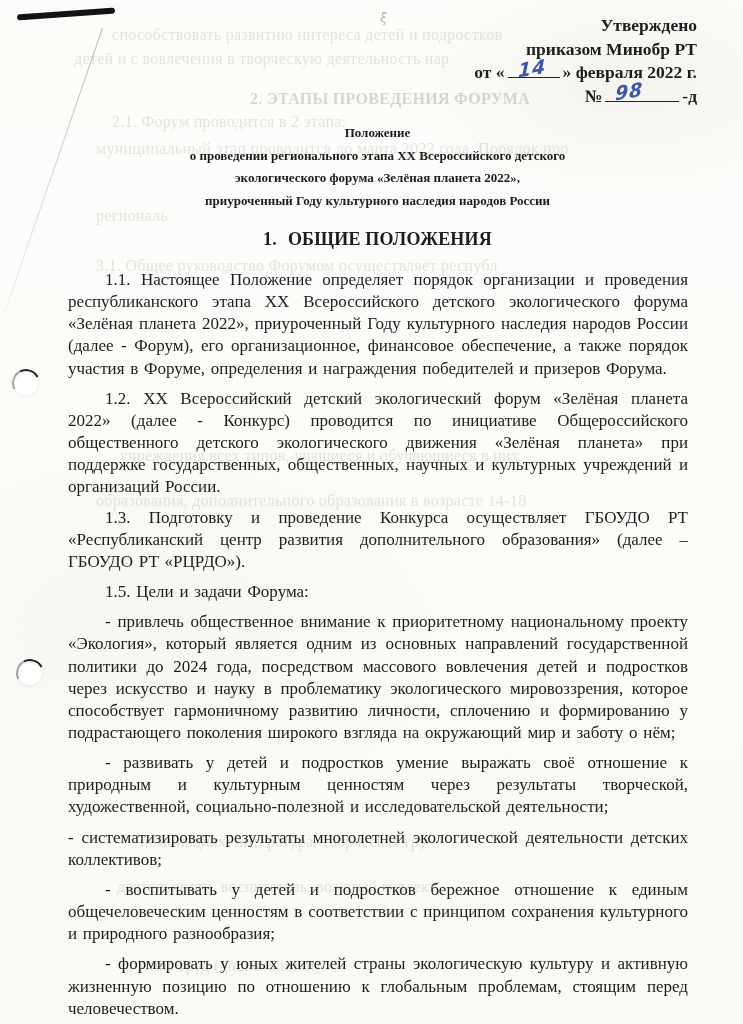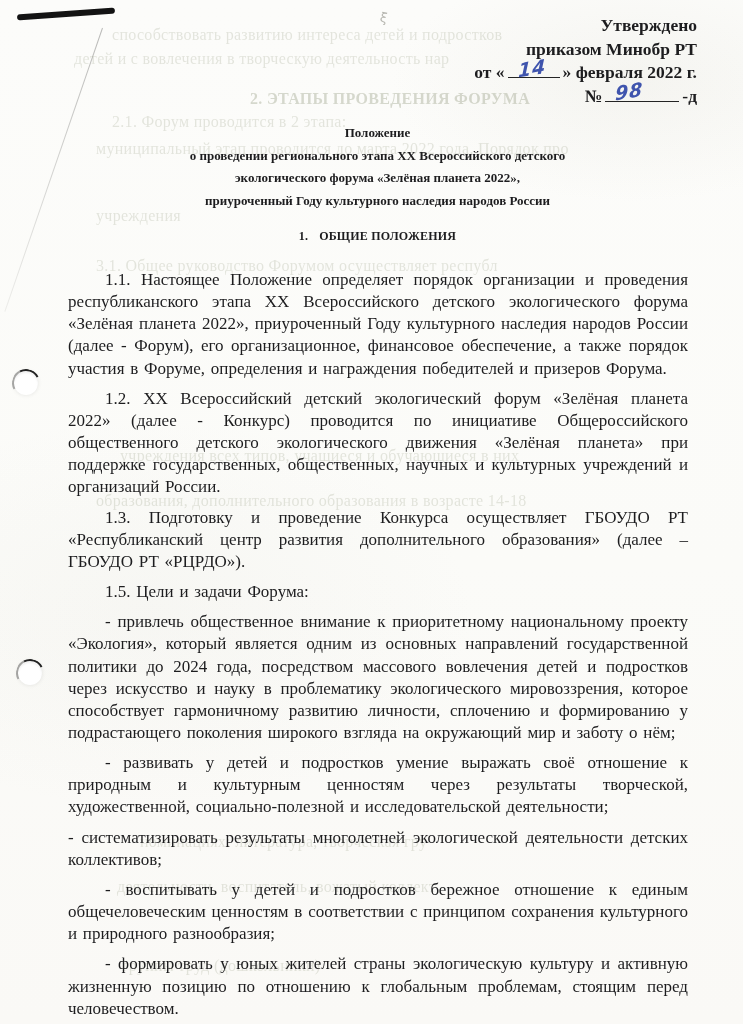--- a/index.html
+++ b/index.html
@@ -68,21 +68,21 @@
     letter-spacing:1px;
   }
 
   
   .title{
     position:absolute;top:122px;left:60px;right:48px;
     text-align:center;font-weight:bold;font-size:13px;line-height:22.5px;
   }
   .section-heading{
     position:absolute;top:229px;left:60px;right:48px;
-    text-align:center;font-weight:bold;font-size:12px;letter-spacing:.2px;
+    text-align:center;font-weight:bold;font-size:18px;letter-spacing:.2px;
   }
   .section-heading .num{margin-right:11px;}
 
   
   .doc-body{
     position:absolute;top:261px;left:60px;right:47px;
     font-size:17px;line-height:22.15px;text-align:justify;
     word-spacing:1.5px;
   }
   .doc-body p{margin:8px;}
@@ -97,21 +97,21 @@
   <div class="fold-line"></div>
   <div class="tiny-smudge">ξ</div>
   <div class="hole hole1"></div>
   <div class="hole hole2"></div>
 
   <div class="bleed light" style="top:26px;left:112px;">способствовать развитию интереса детей и подростков</div>
   <div class="bleed light" style="top:50px;left:74px;">детей и с вовлечения в творческую деятельность нар</div>
   <div class="bleed" style="top:90px;left:250px;">2. ЭТАПЫ ПРОВЕДЕНИЯ ФОРУМА</div>
   <div class="bleed light" style="top:113px;left:112px;">2.1. Форум проводится в 2 этапа:</div>
   <div class="bleed light" style="top:140px;left:96px;">муниципальный этап проводится до марта 2022 года. Порядок про</div>
-  <div class="bleed light" style="top:207px;left:96px;">учреждения</div>
+  <div class="bleed light" style="top:207px;left:96px;">региональ</div>
   <div class="bleed light" style="top:257px;left:96px;">3.1. Общее руководство Форумом осуществляет республ</div>
   <div class="bleed light" style="top:447px;left:120px;">учреждения всех типов, учащиеся и обучающиеся в них</div>
   <div class="bleed light" style="top:492px;left:96px;">образования, дополнительного образования в возрасте 14-18</div>
   <div class="bleed light" style="top:833px;left:140px;">номинациях: литература, творческая гру</div>
   <div class="bleed light" style="top:878px;left:96px;margin-left:21px;">деятельности, воспитатель, вожатый коллект</div>
   <div class="bleed light" style="top:957px;left:122px;">группы труд (дошкольники)</div>
 
   <div class="approval">
     <div>Утверждено</div>
     <div>приказом Минобр РТ</div>

